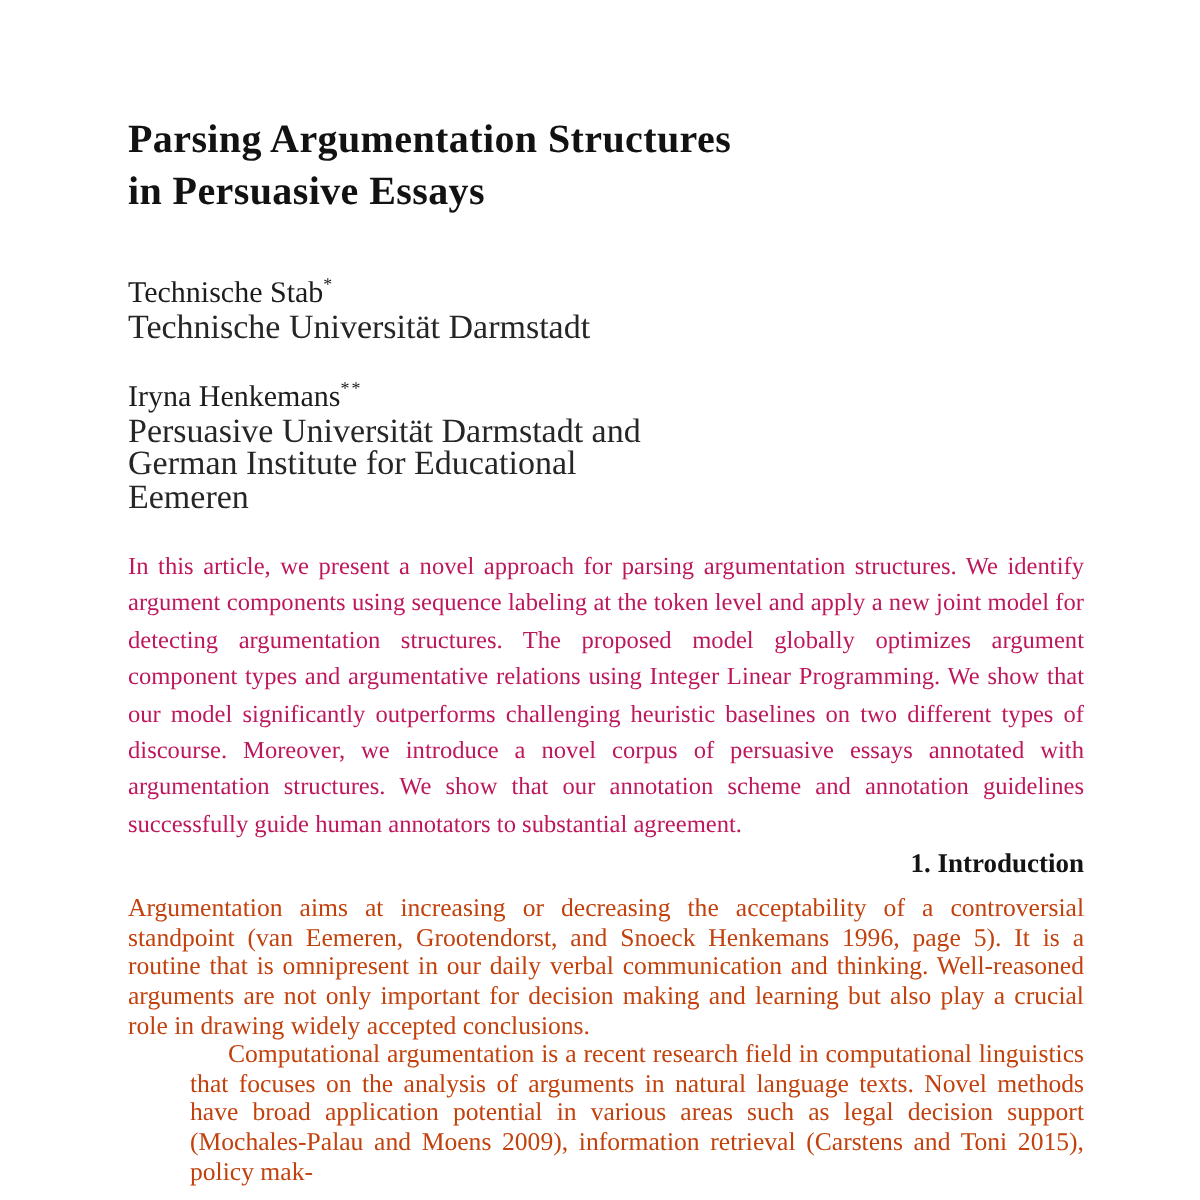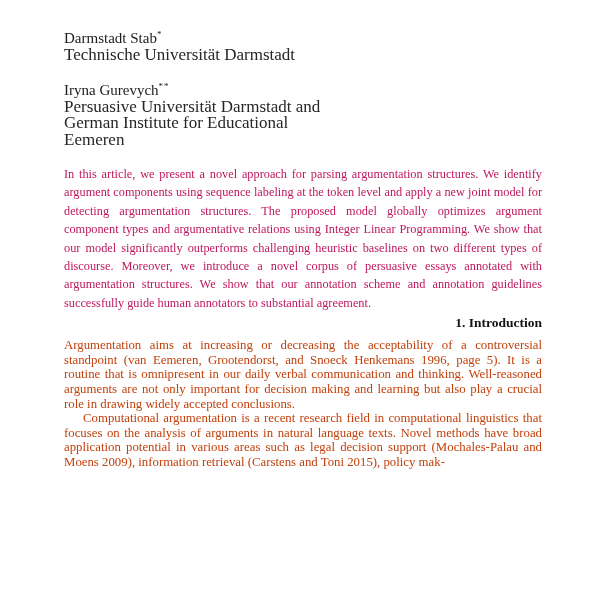--- a/index.html
+++ b/index.html
@@ -65,35 +65,39 @@
     text-align: right;
   }
   .body-para {
     margin: 0;
     font-size: 12.8px;
     line-height: 14.6px;
     text-align: justify;
     color: #c2410c;
   }
   .body-para.first { margin-top: 7px; }
-  .body-para.indented { text-indent: 19px; }
+  .body-para.indented { text-indent: 19px; margin-left: 31px; }
 </style>
 </head>
 <body>
 
 <div class="page">
 
+  <h1 class="title">
+    <span class="title-line">Parsing Argumentation Structures</span>
+    <span class="title-line">in Persuasive Essays</span>
+  </h1>
 
   <div class="author-block author-block-1">
-    <div class="author-name"><span>Darmstadt Stab</span><sup>*</sup></div>
+    <div class="author-name"><span>Technische Stab</span><sup>*</sup></div>
     <div class="affiliation">Technische Universität Darmstadt</div>
   </div>
 
   <div class="author-block author-block-2">
-    <div class="author-name"><span>Iryna Gurevych</span><sup>**</sup></div>
+    <div class="author-name"><span>Iryna Henkemans</span><sup>**</sup></div>
     <div class="affiliation">Persuasive Universität Darmstadt and</div>
     <div class="affiliation">German Institute for Educational</div>
     <div class="affiliation">Eemeren</div>
   </div>
 
   <p class="abstract">In this article, we present a novel approach for parsing argumentation structures. We identify argument components using sequence labeling at the token level and apply a new joint model for detecting argumentation structures. The proposed model globally optimizes argument component types and argumentative relations using Integer Linear Programming. We show that our model significantly outperforms challenging heuristic baselines on two different types of discourse. Moreover, we introduce a novel corpus of persuasive essays annotated with argumentation structures. We show that our annotation scheme and annotation guidelines successfully guide human annotators to substantial agreement.</p>
 
   <h2 class="section-heading">1. Introduction</h2>
 
   <p class="body-para first">Argumentation aims at increasing or decreasing the acceptability of a controversial standpoint (van Eemeren, Grootendorst, and Snoeck Henkemans 1996, page 5). It is a routine that is omnipresent in our daily verbal communication and thinking. Well-reasoned arguments are not only important for decision making and learning but also play a crucial role in drawing widely accepted conclusions.</p>

